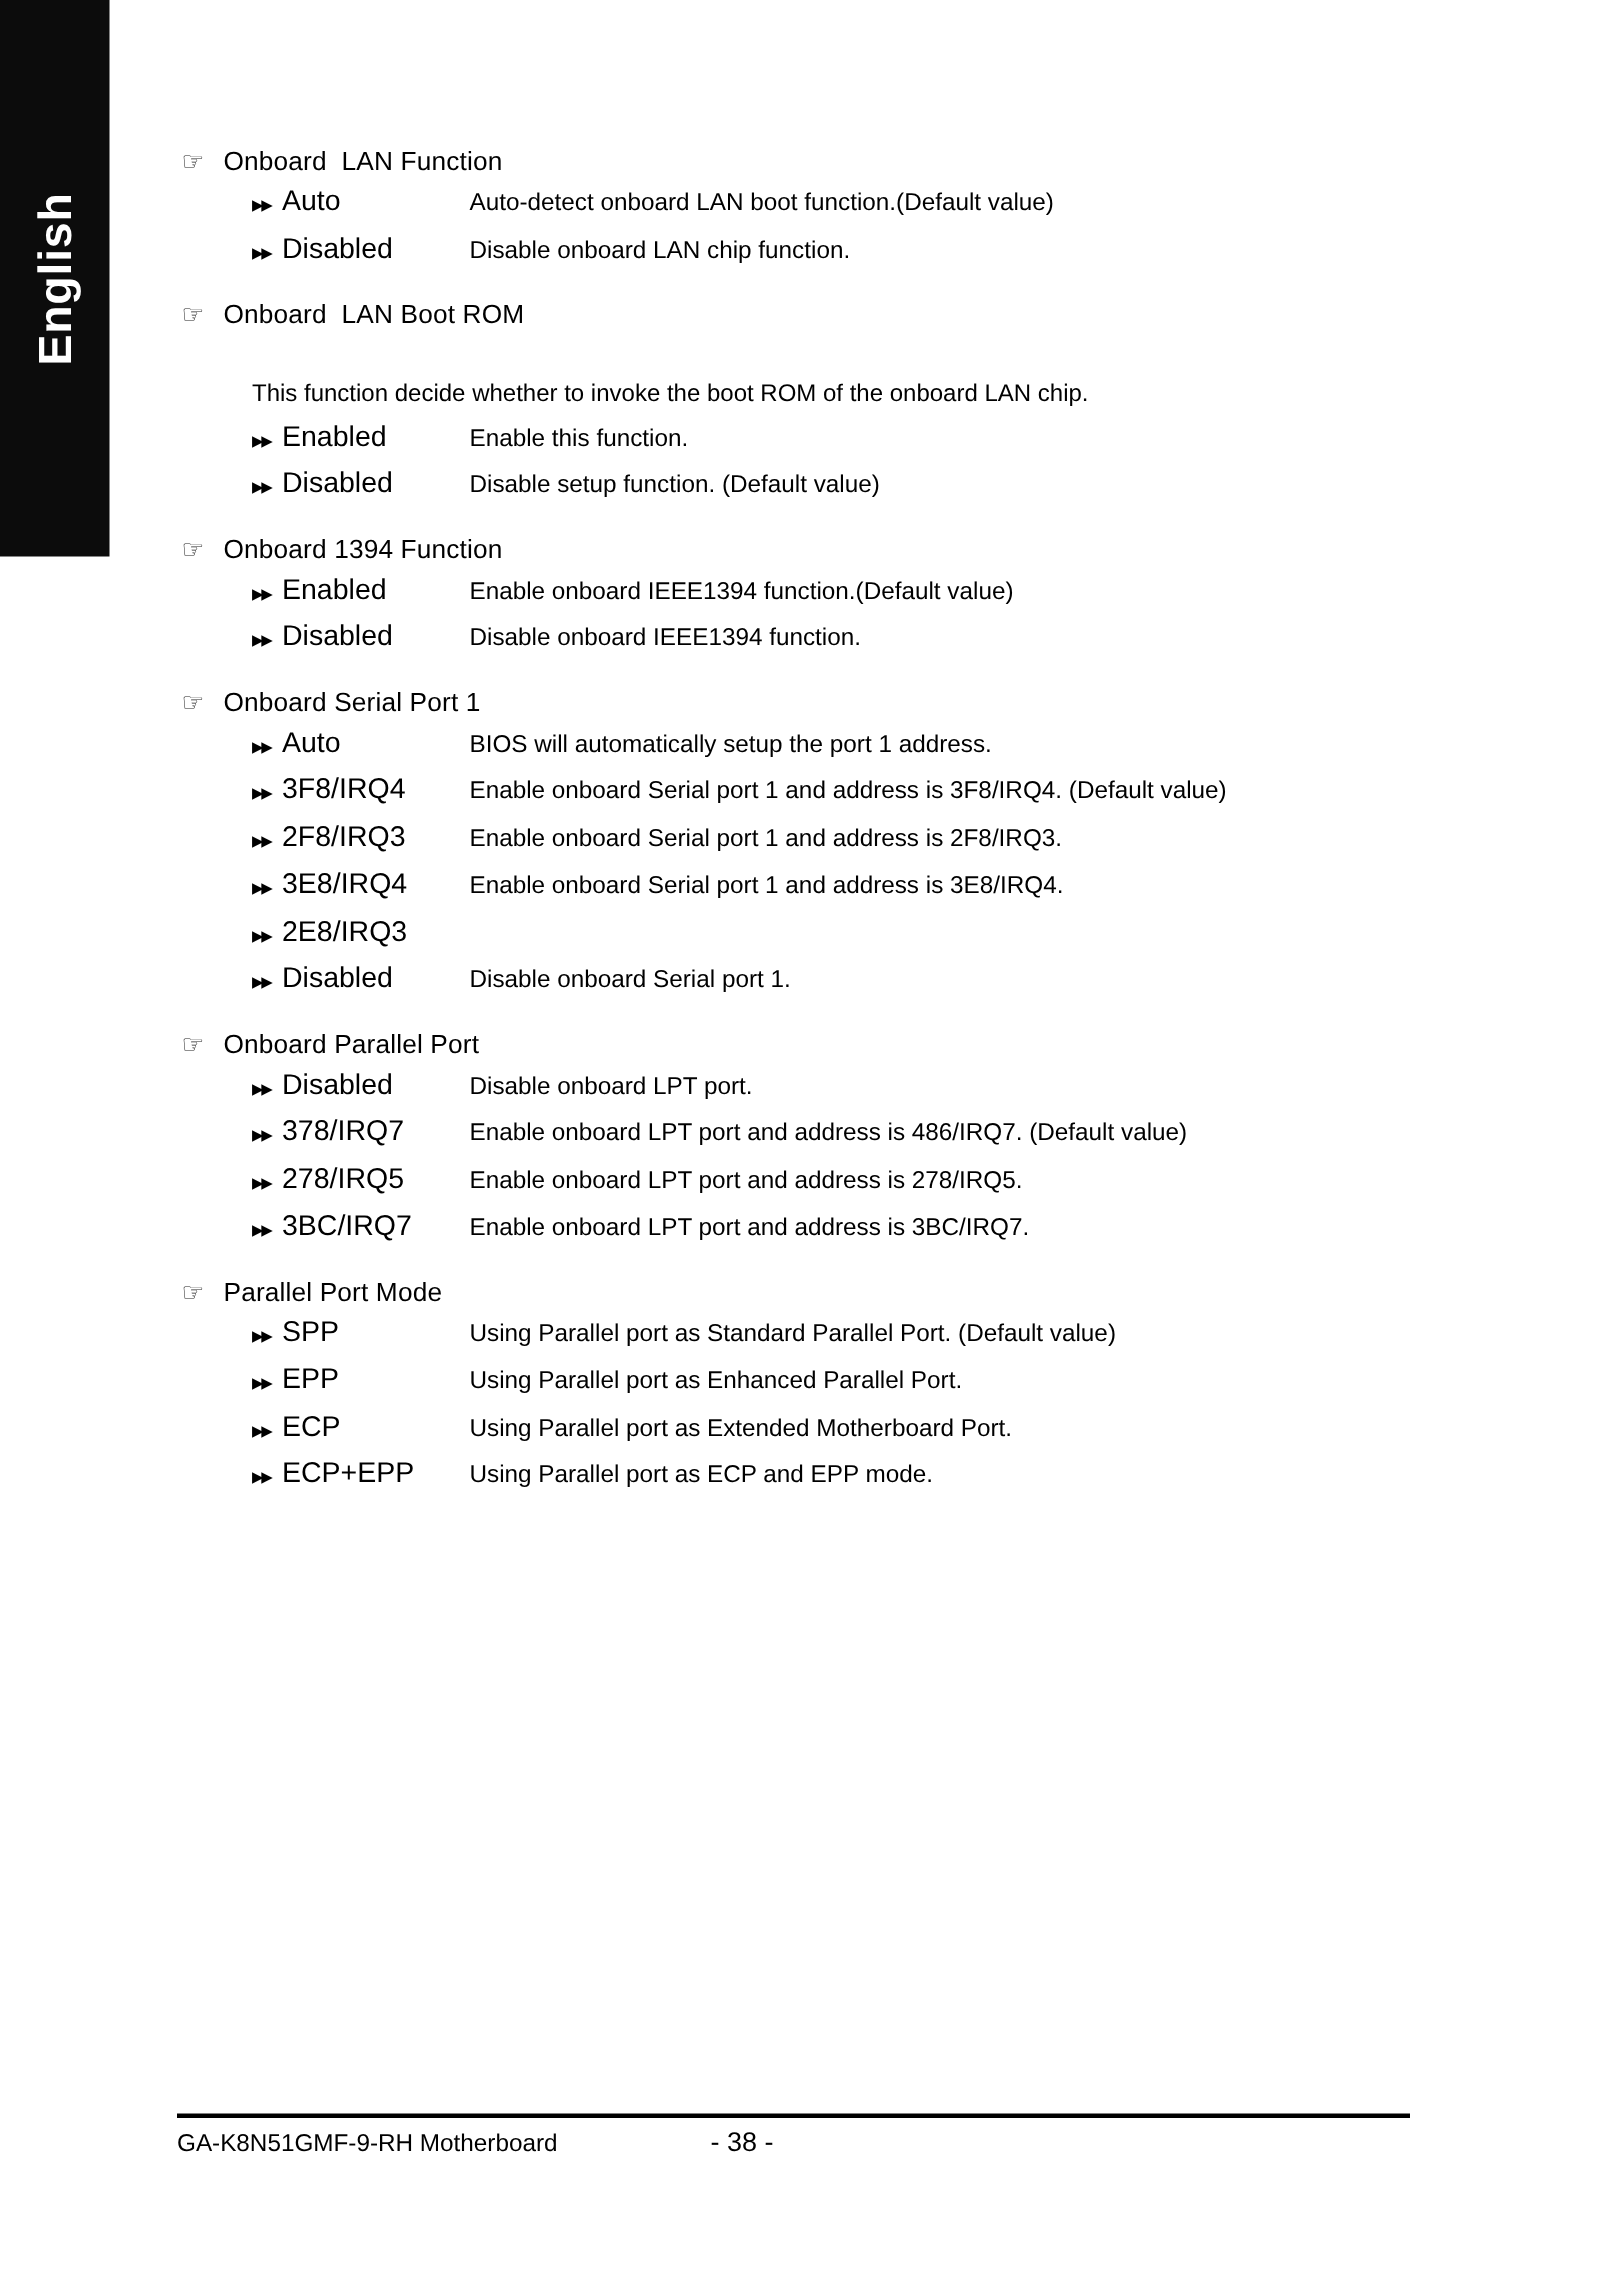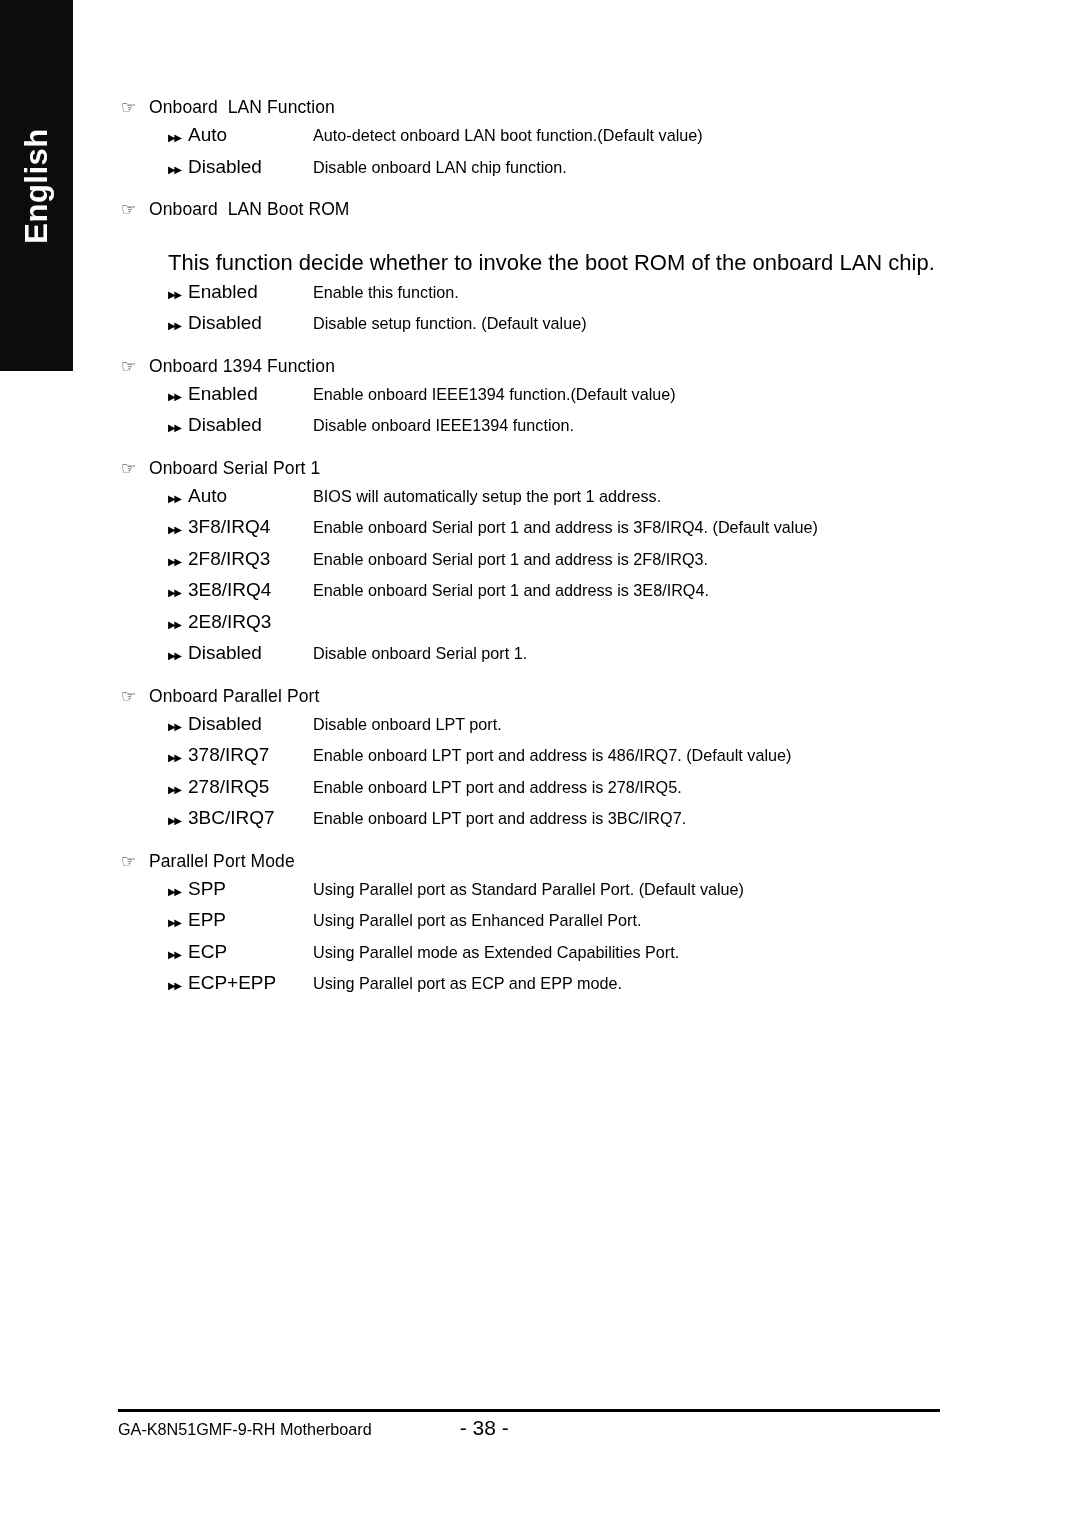--- a/index.html
+++ b/index.html
@@ -81,21 +81,21 @@
   .heading-text {
     font-size: 17.5px;
     font-weight: normal;
     line-height: 23px;
     letter-spacing: 0.1px;
     white-space: pre;
   }
 
   .note-line {
     margin-left: 50px;
-    font-size: 22px;
+    font-size: 16px;
     line-height: 28.5px;
     white-space: pre;
     margin-top: 28px;
   }
 
   .opt-row {
     display: flex;
     align-items: baseline;
     margin-left: 50px;
     line-height: 28.5px;
@@ -130,30 +130,29 @@
   }
   .footer-rule {
     width: 100%;
     height: 3px;
     background: #000;
   }
   .footer-row {
     display: flex;
     align-items: baseline;
     margin-top: 5px;
-    gap: 20px;
   }
   .footer-title {
     font-size: 16.2px;
     line-height: 22px;
     white-space: pre;
   }
   .footer-page {
-    margin-left: 68px;
-    font-size: 21px;
+    margin-left: 102px;
+    font-size: 18px;
     line-height: 22px;
     white-space: pre;
   }
 </style>
 </head>
 <body>
 
 <div class="page">
 
   <div class="lang-tab">
@@ -282,21 +281,21 @@
           <span class="opt-desc">Using Parallel port as Standard Parallel Port. (Default value)</span>
         </div>
         <div class="opt-row">
           <span class="opt-arrow">▶▶</span>
           <span class="opt-name">EPP</span>
           <span class="opt-desc">Using Parallel port as Enhanced Parallel Port.</span>
         </div>
         <div class="opt-row">
           <span class="opt-arrow">▶▶</span>
           <span class="opt-name">ECP</span>
-          <span class="opt-desc">Using Parallel mode as Extended Capabilities Port.</span>
+          <span class="opt-desc">Using Parallel port as Extended Motherboard Port.</span>
         </div>
         <div class="opt-row">
           <span class="opt-arrow">▶▶</span>
           <span class="opt-name">ECP+EPP</span>
           <span class="opt-desc">Using Parallel port as ECP and EPP mode.</span>
         </div>
       </div>
     </div>
 
   <div class="footer">

